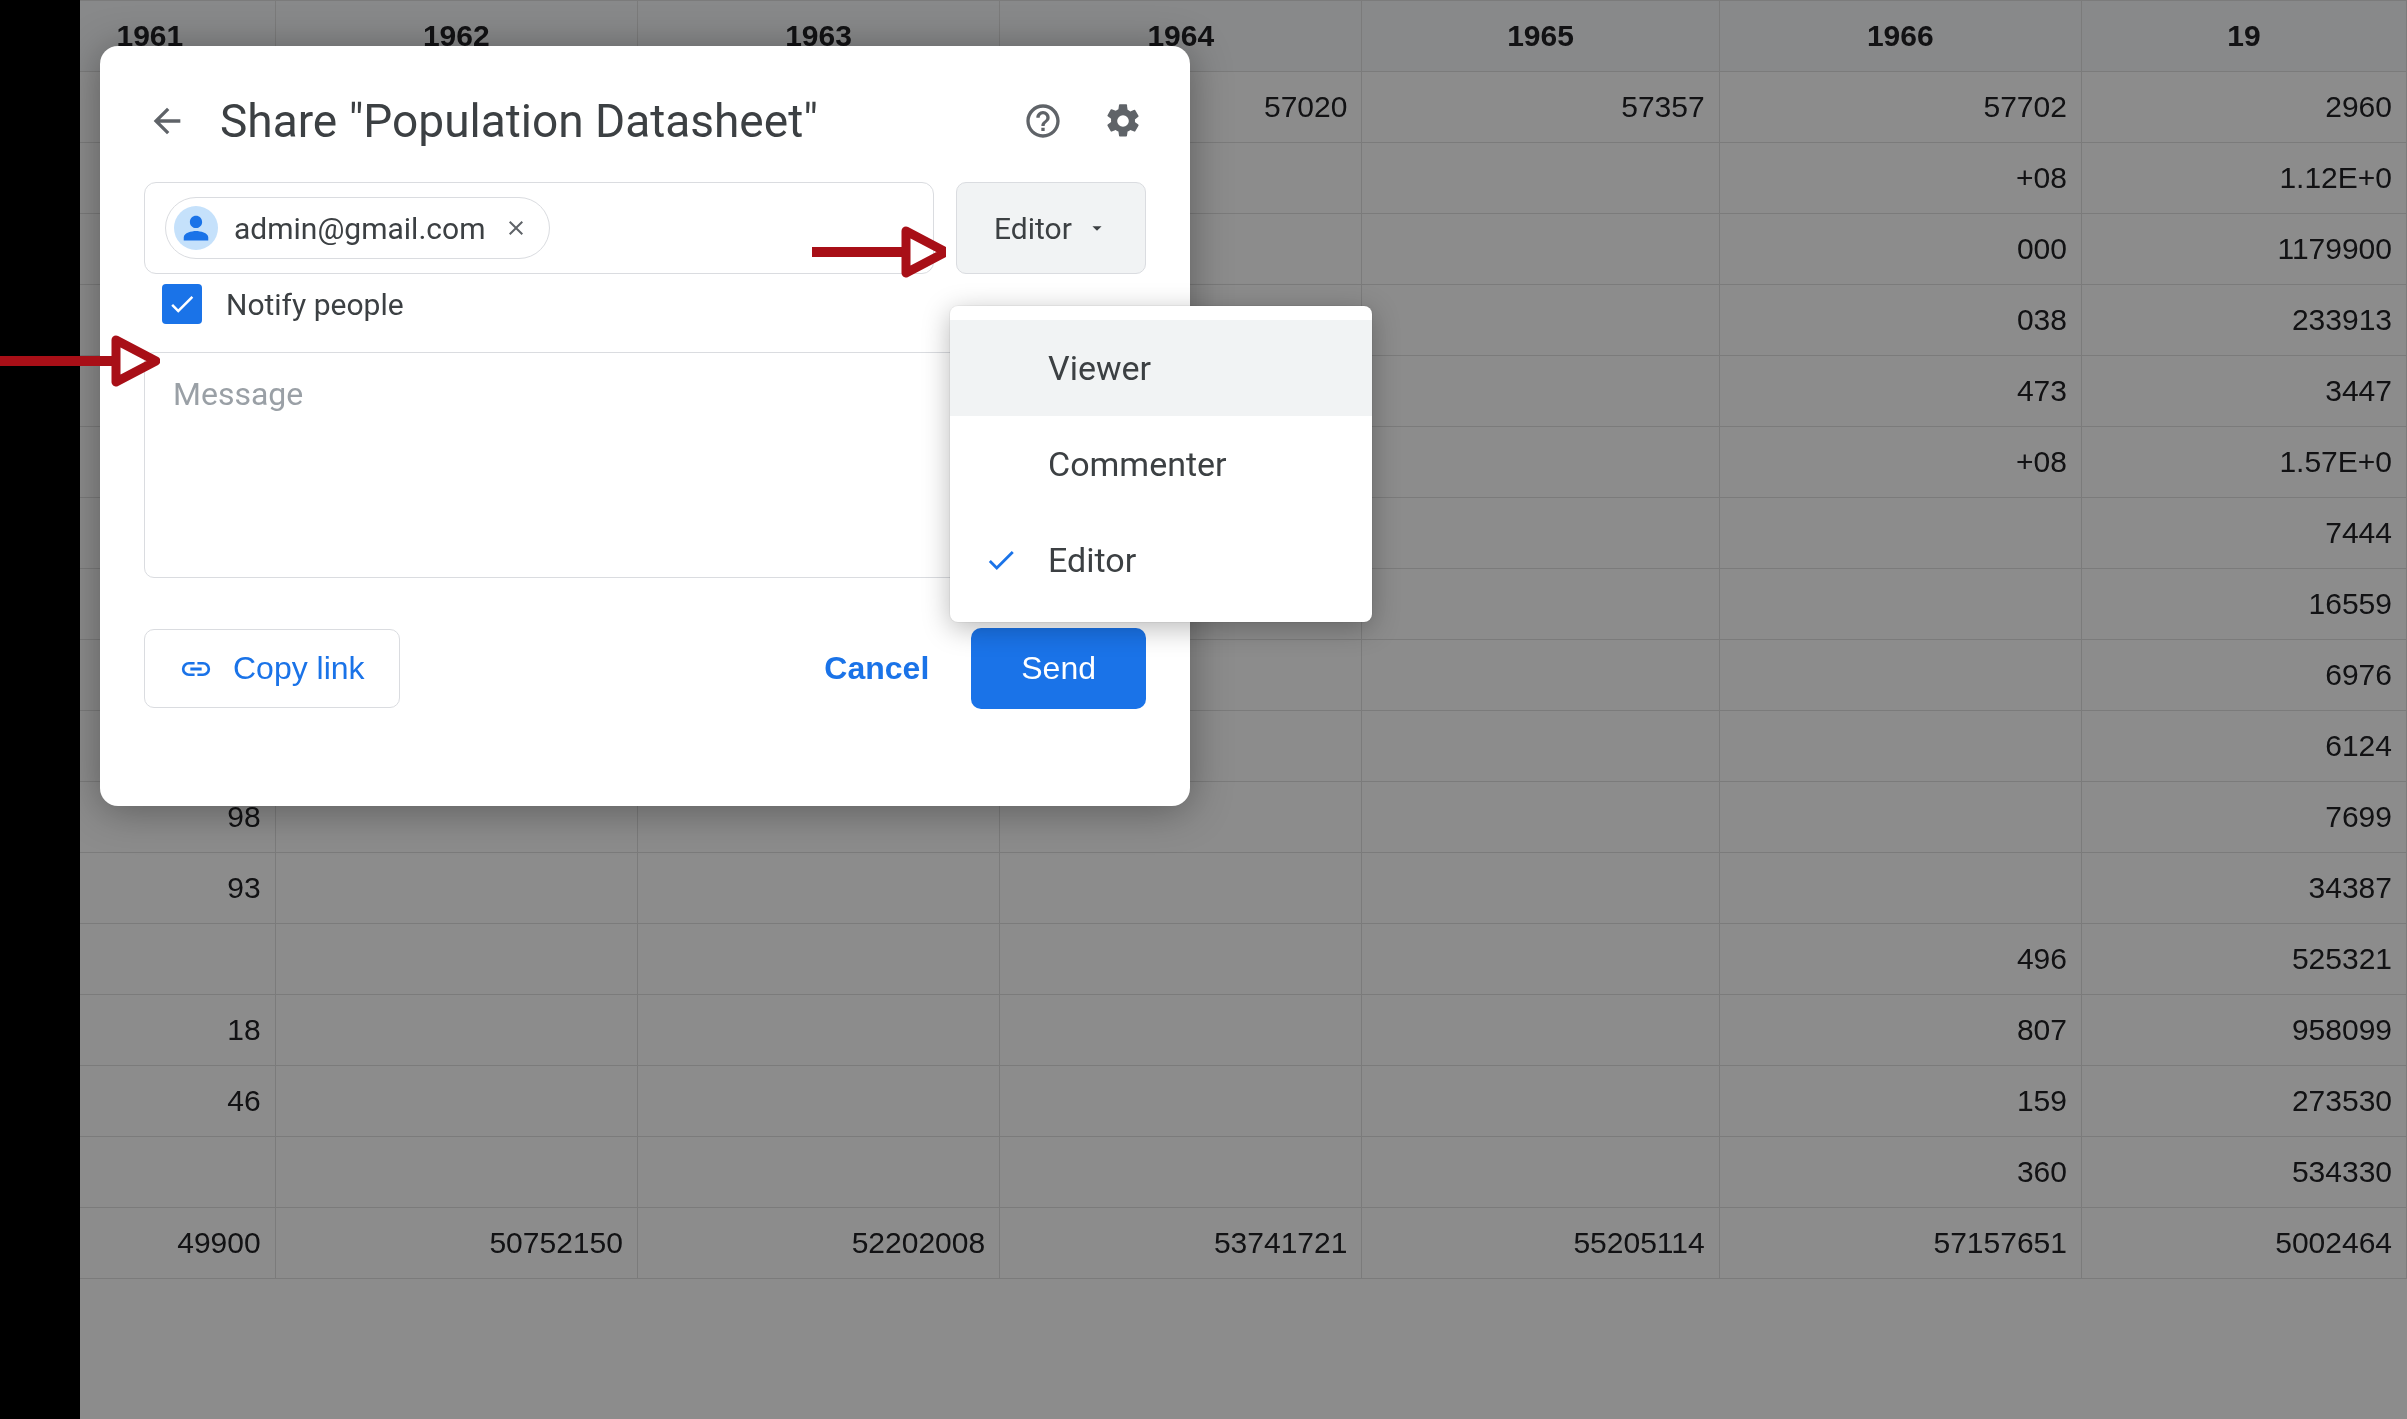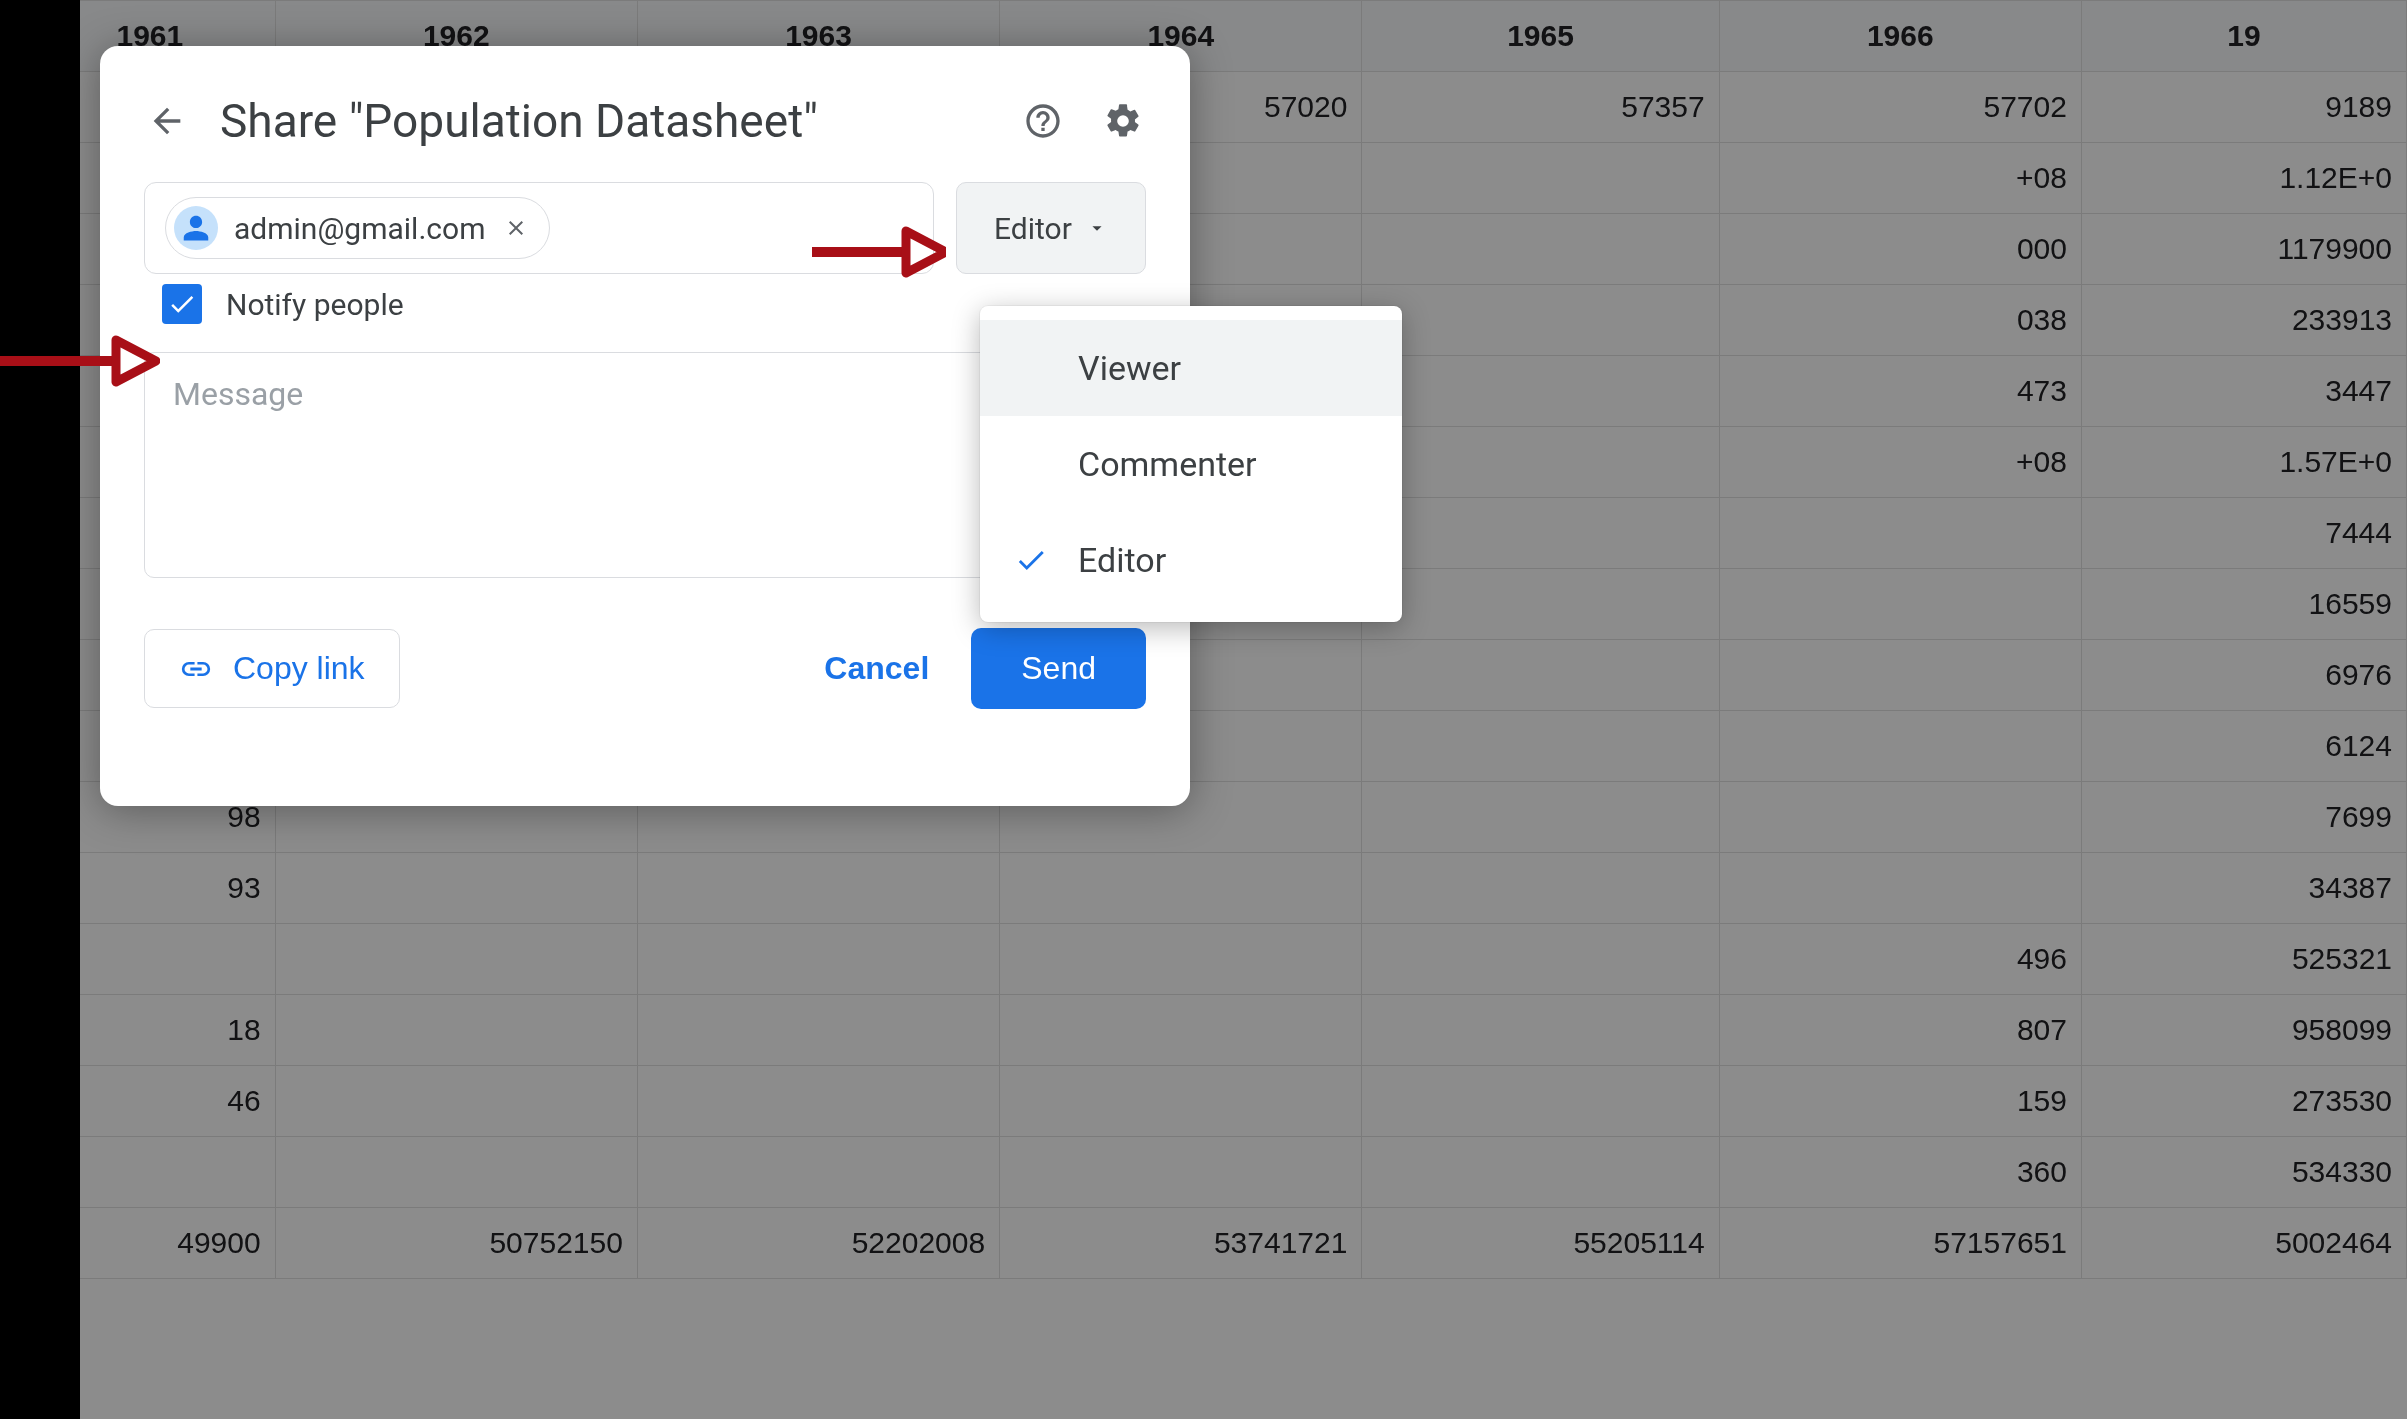--- a/index.html
+++ b/index.html
@@ -207,21 +207,21 @@
     background:#1a73e8;
     border:none;
     border-radius:10px;
     padding: 22px 50px;
     cursor:pointer;
     font-weight:500;
   }
 
   .dropdown {
     position:absolute;
-    left: 980px;
+    left: 950px;
     top: 306px;
     width: 422px;
     background:#fff;
     border-radius: 8px;
     box-shadow: 0 6px 28px rgba(0,0,0,0.28), 0 0 0 1px rgba(0,0,0,0.04);
     padding: 14px 0;
     z-index: 30;
   }
   .dd-item {
     display:flex;
@@ -265,21 +265,21 @@
         </tr>
       </thead>
     <tbody id="sheet-body">
         <tr>
           <td>55424</td>
           <td>56034</td>
           <td>56600</td>
           <td>57020</td>
           <td>57357</td>
           <td>57702</td>
-          <td>9189</td>
+          <td>2960</td>
         </tr>
         <tr>
           <td>72</td>
           <td></td>
           <td></td>
           <td></td>
           <td></td>
           <td>+08</td>
           <td>1.12E+0</td>
         </tr>

